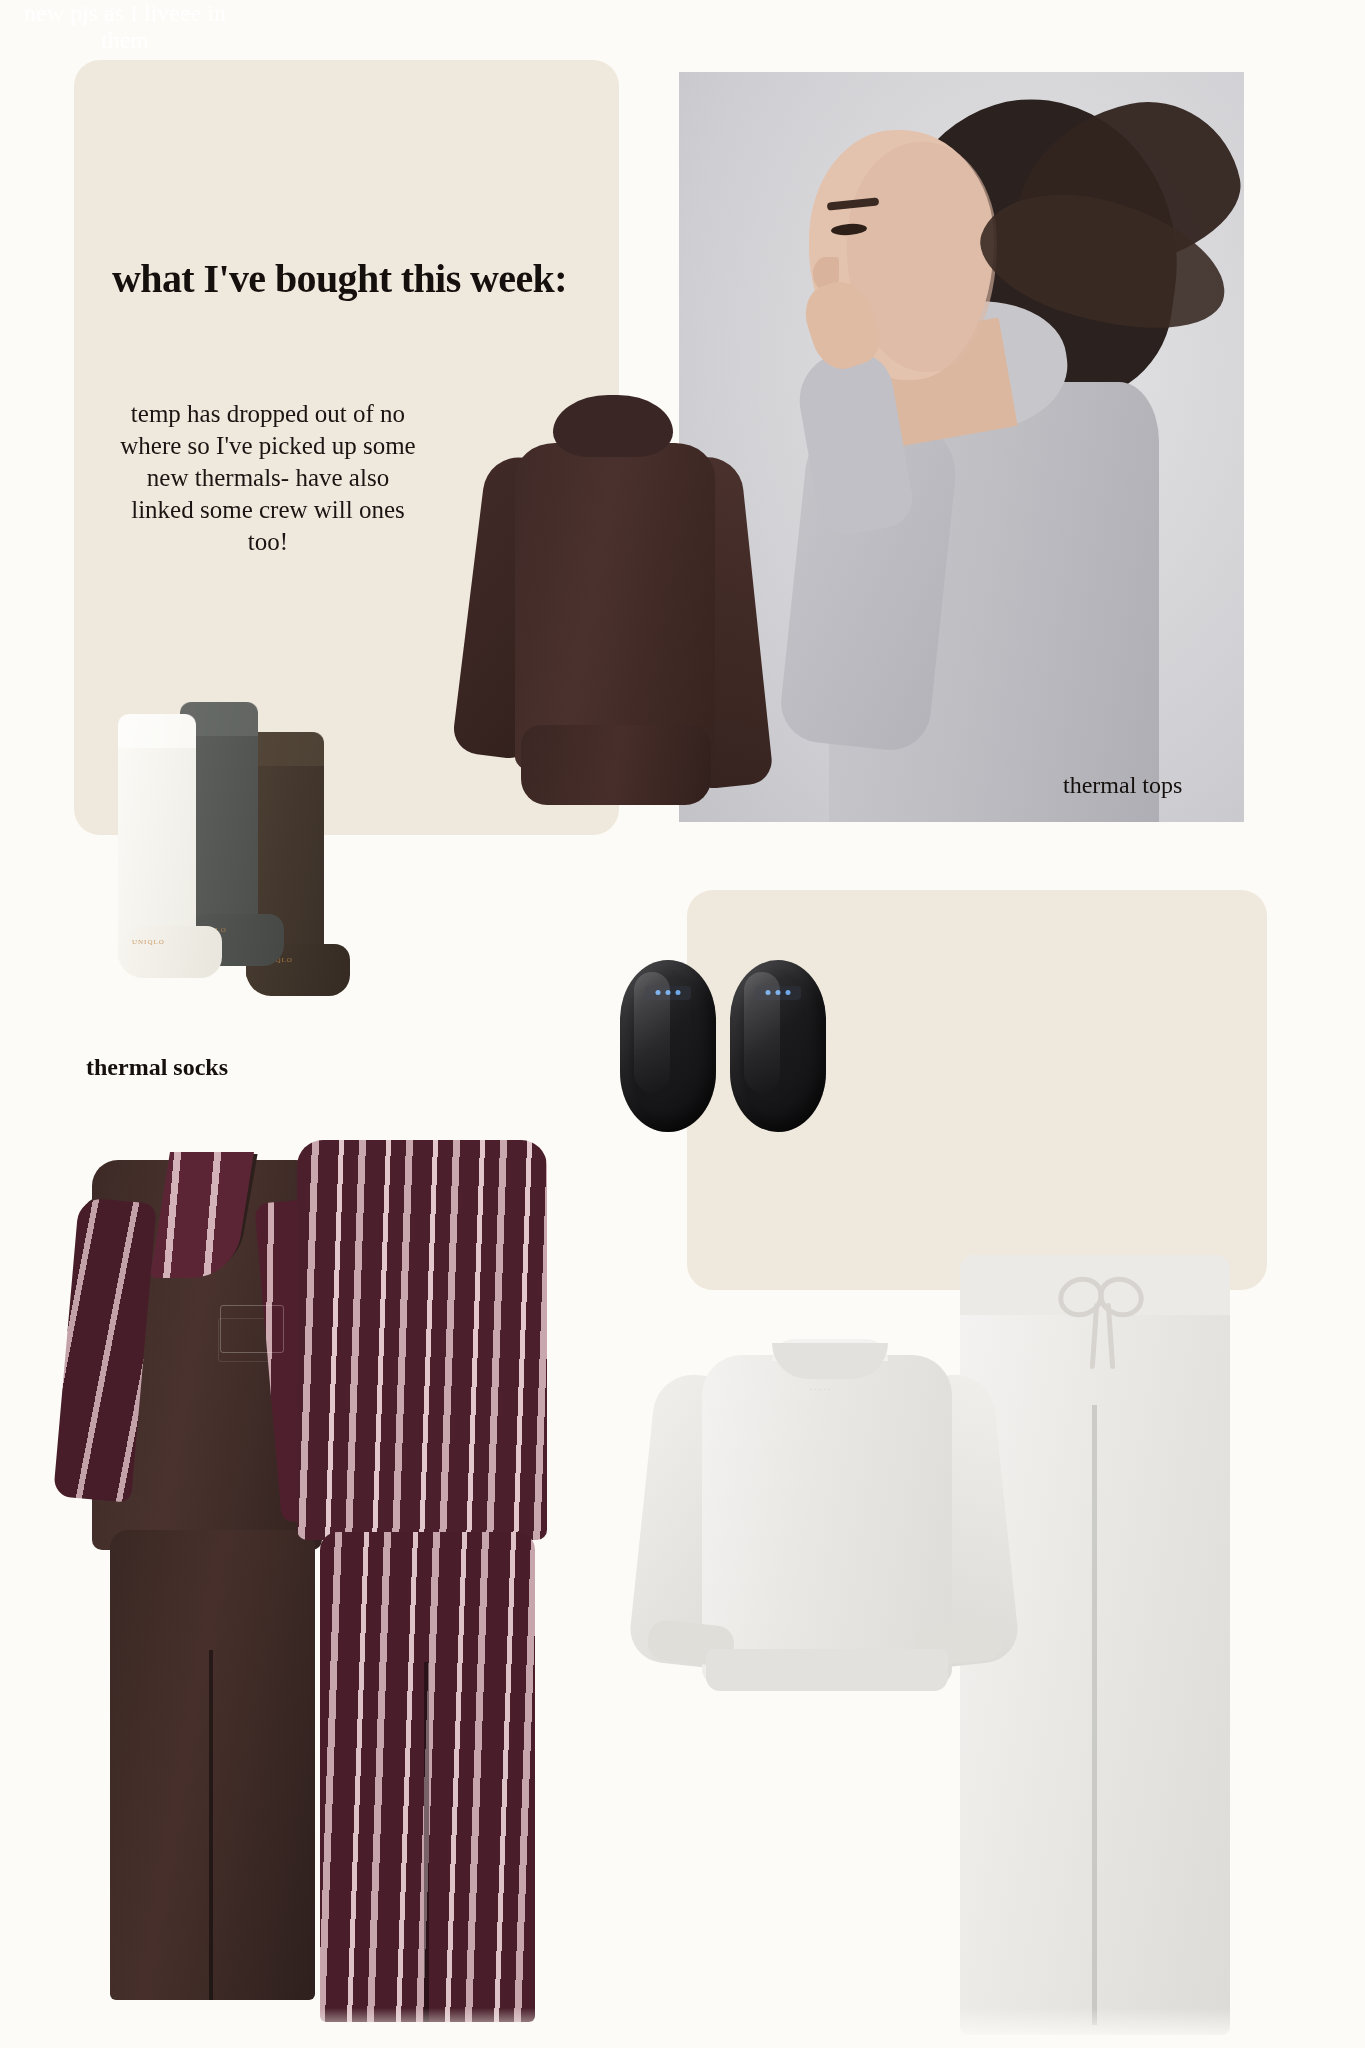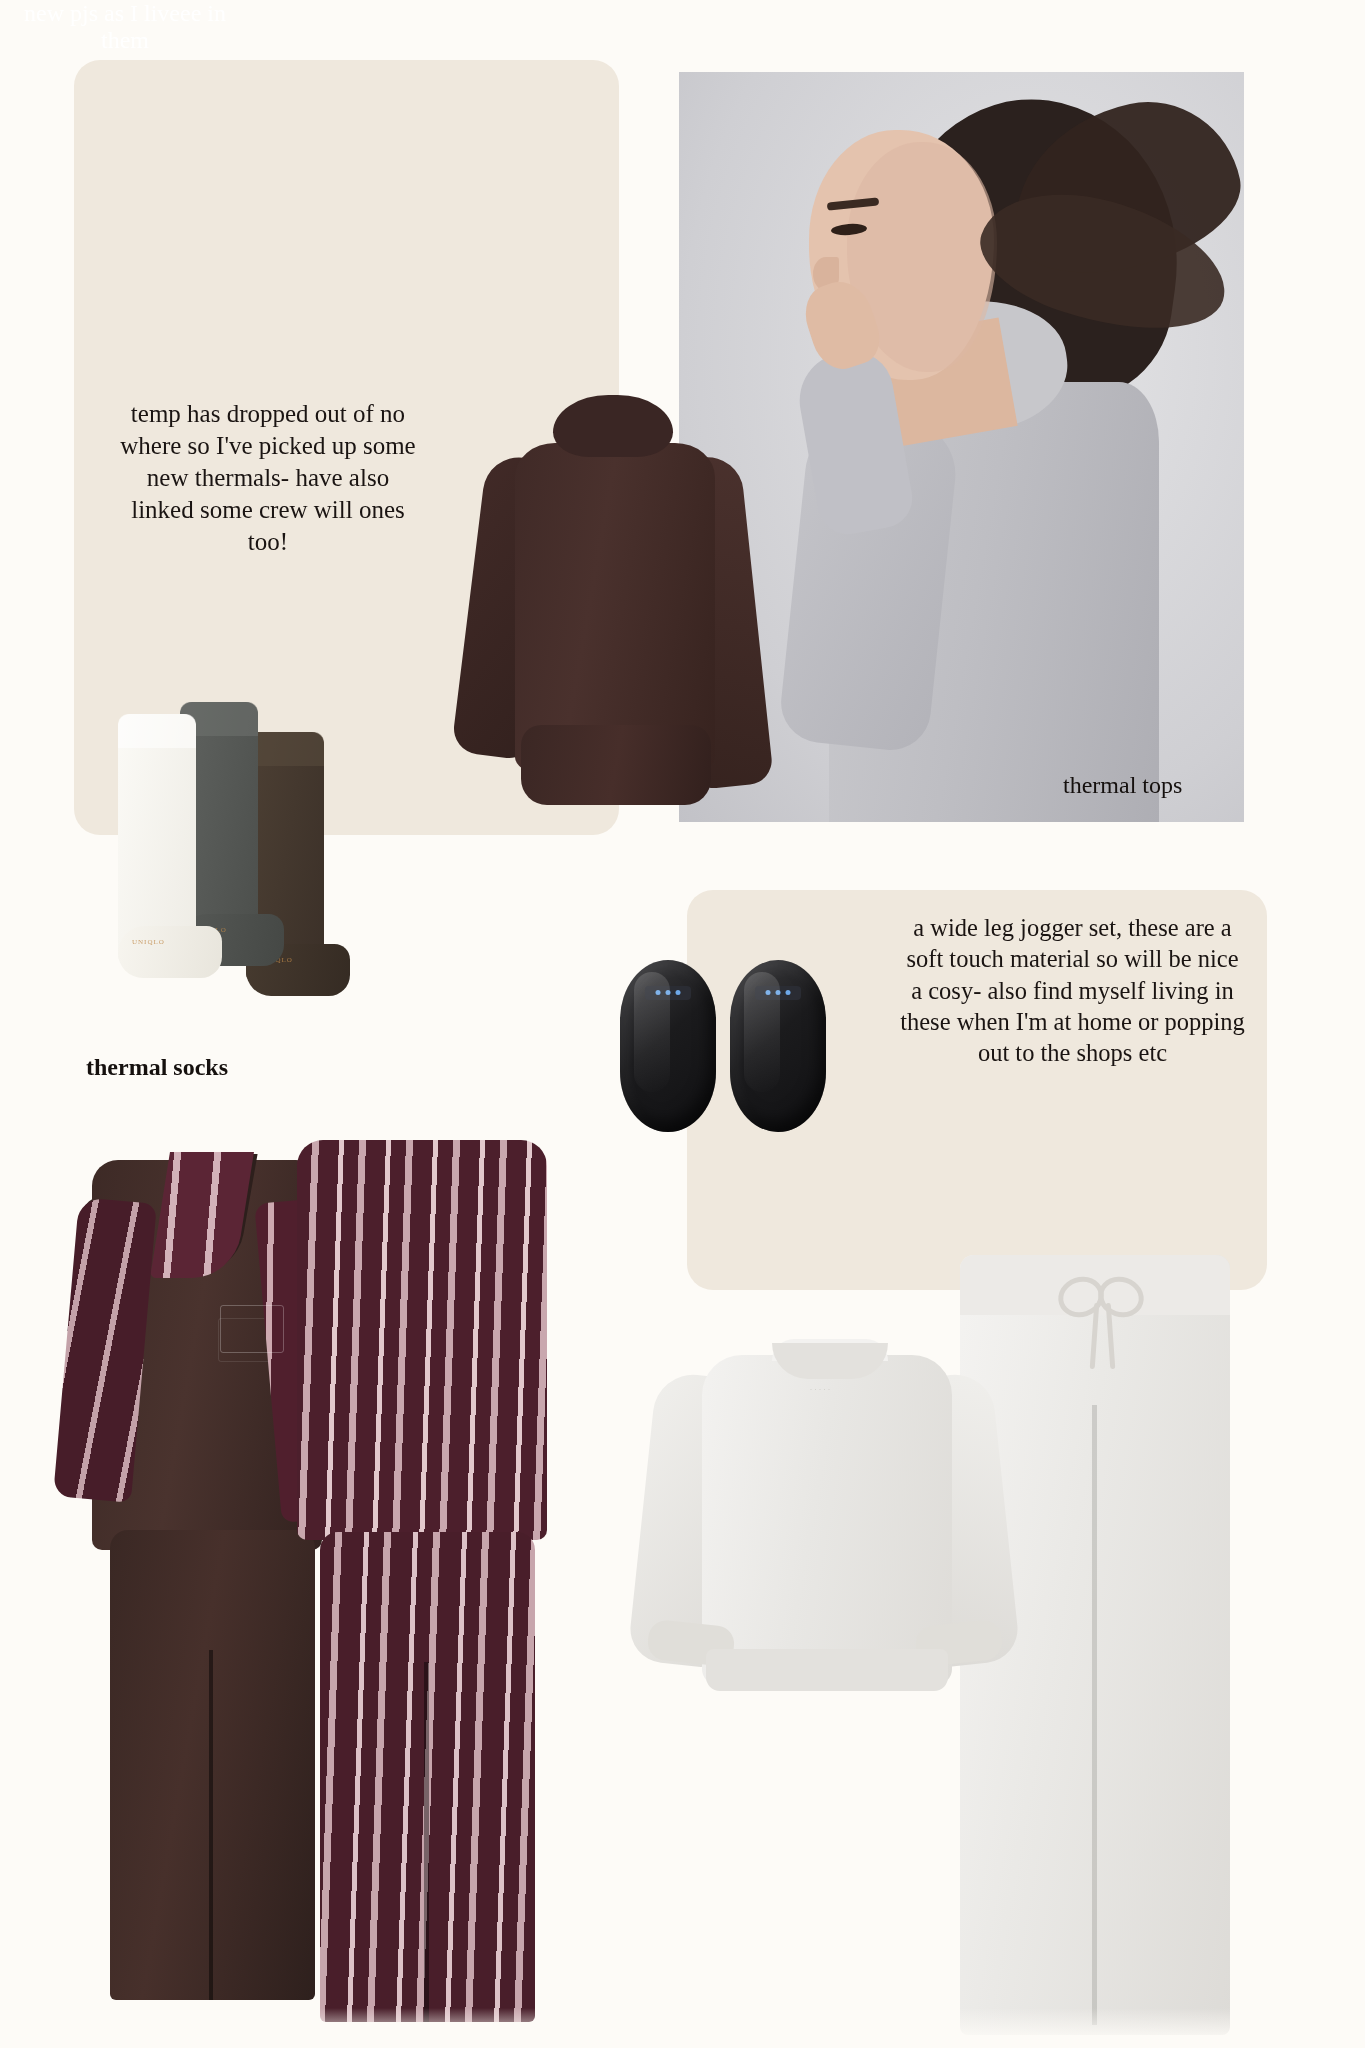--- a/index.html
+++ b/index.html
@@ -658,23 +658,23 @@
     <div class="brow"></div>
     <div class="eye"></div>
     <div class="nose"></div>
     <div class="lips"></div>
     <div class="forearm"></div>
     <div class="hand"></div>
     <div class="hair-wisp1"></div>
     <div class="hair-wisp2"></div>
   </div>
 
+  <div class="headline">what I've bought this week:</div>
 
   <div class="copy-left">temp has dropped out of no where so I've picked up some new thermals- have also linked some crew will ones too!</div>
-  <div class="copy-right">a wide leg jogger set, these are a soft touch material so will be nice a cosy- also find myself living in these when I'm at home or popping out to the shops etc</div>
 
   <div class="brown-top">
     <div class="bt-sleeve-l"></div>
     <div class="bt-sleeve-r"></div>
     <div class="bt-body"></div>
     <div class="bt-hem"></div>
     <div class="bt-collar"></div>
   </div>
 
   <div class="socks">

